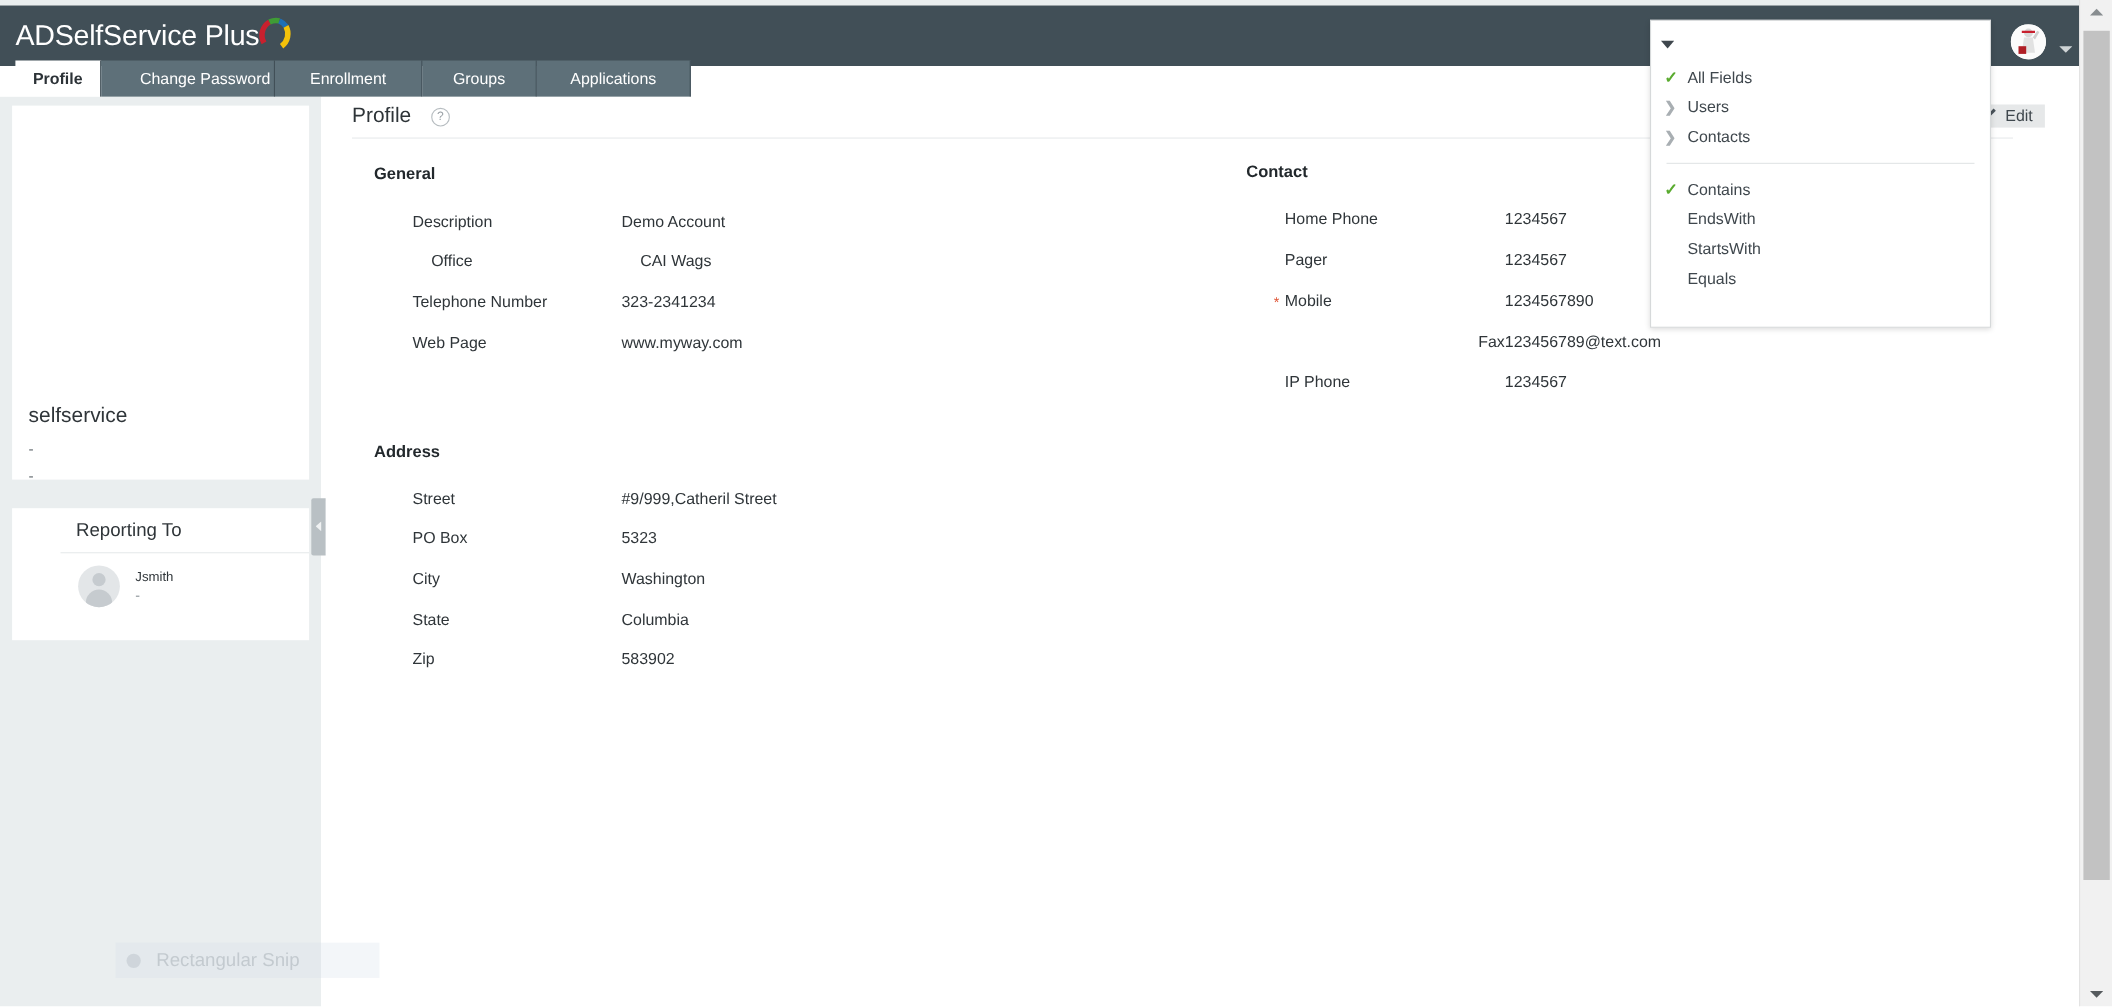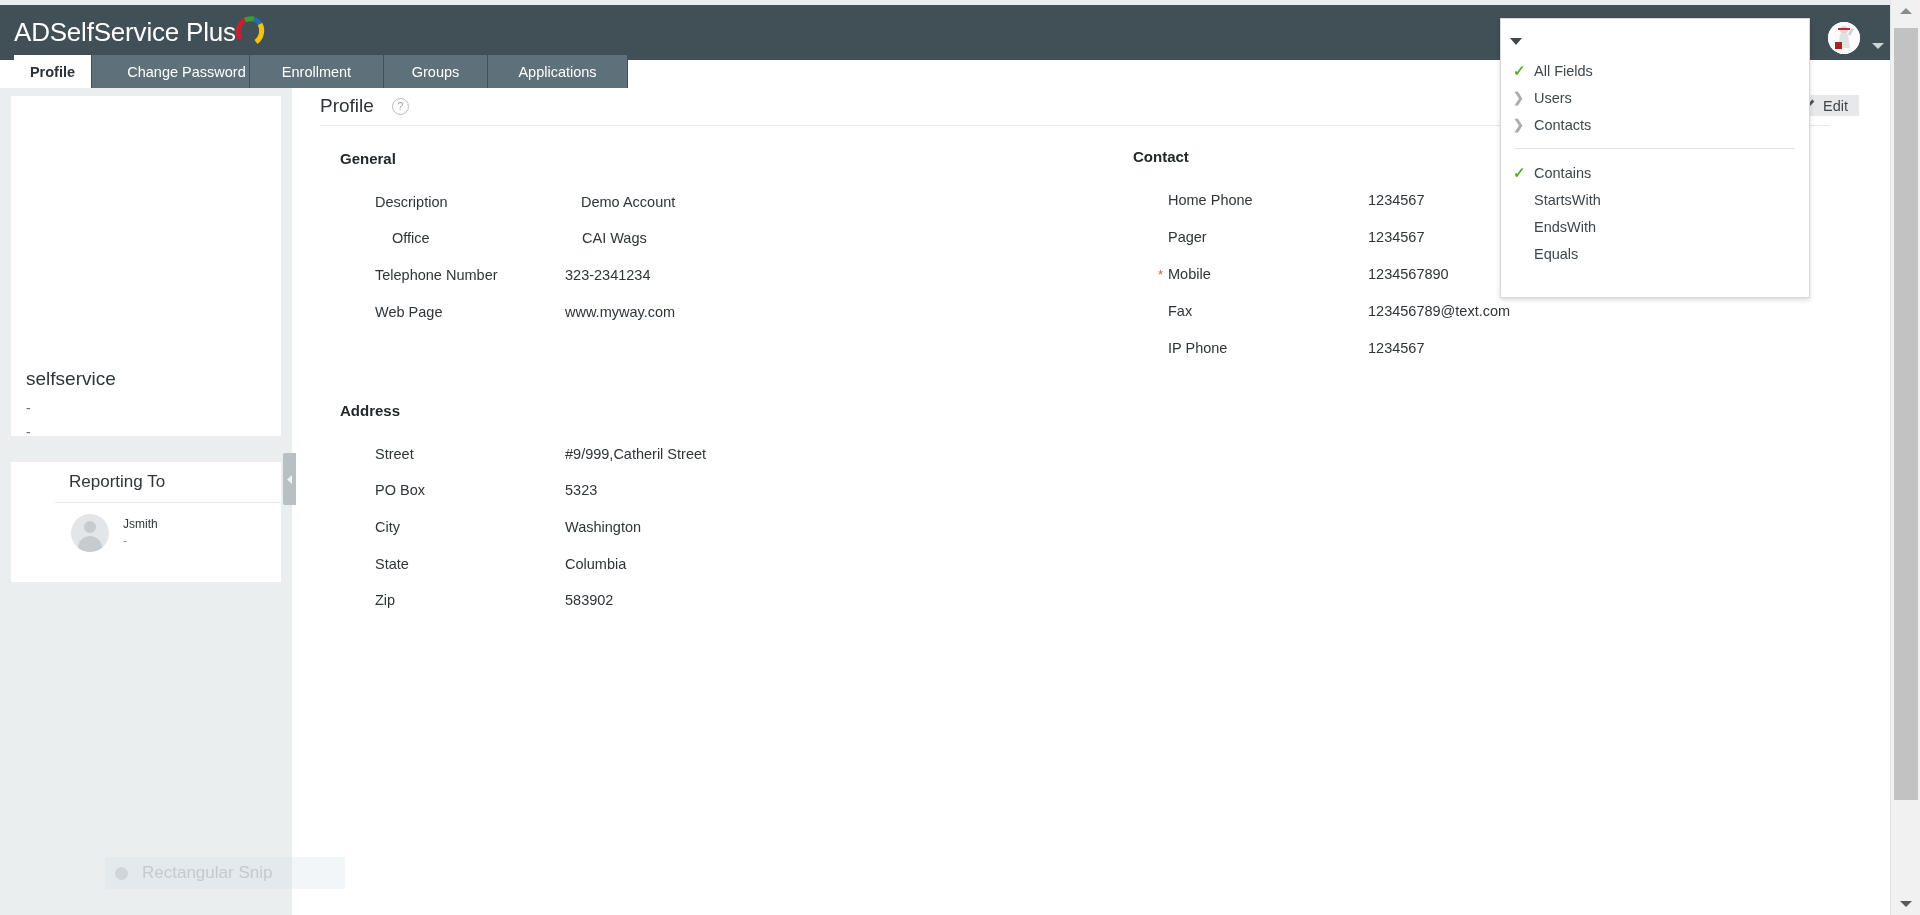--- a/index.html
+++ b/index.html
@@ -263,25 +263,25 @@
     <div class="dd-sep"></div>
 
     <div class="dd-item">
       <span class="dd-mark">
           <span class="dd-check">✓</span>
         </span>
       <span>Contains</span>
     </div>
     <div class="dd-item">
       <span class="dd-mark"></span>
+      <span>EndsWith</span>
+    </div>
+    <div class="dd-item">
+      <span class="dd-mark"></span>
       <span>StartsWith</span>
-    </div>
-    <div class="dd-item">
-      <span class="dd-mark"></span>
-      <span>EndsWith</span>
     </div>
     <div class="dd-item">
       <span class="dd-mark"></span>
       <span>Equals</span>
     </div>
   </div>
 
   <div class="search-caret">
     <svg width="16" height="12" viewBox="0 0 16 12">
         <polygon points="2,3 14,3 8,10" fill="#3f474d"></polygon>
@@ -343,21 +343,21 @@
   <div class="edit-btn">
     <span>
       <svg width="13" height="13" viewBox="0 0 13 13">
         <path d="M1 12 L2.2 8.8 L9.4 1.6 L11.4 3.6 L4.2 10.8 Z" fill="#4a535a"></path>
       </svg>
     </span>
     <span>Edit</span>
   </div>
 
   <div class="section-head" style="left:340px;top:150px;">General</div>
-  <div class="field-row" style="left:375px;top:194px;gap:16px;">
+  <div class="field-row" style="left:375px;top:194px;">
     <span class="field-label">Description</span>
     <span class="field-value">Demo Account</span>
   </div>
   <div class="field-row" style="left:392px;top:230px;">
     <span class="field-label">Office</span>
     <span class="field-value">CAI Wags</span>
   </div>
   <div class="field-row" style="left:375px;top:267px;">
     <span class="field-label">Telephone Number</span>
     <span class="field-value">323-2341234</span>
@@ -399,21 +399,21 @@
     <span class="field-value">1234567</span>
   </div>
   <div class="field-row" style="left:1168px;top:266px;">
     <span class="field-label" style="width:200px;">
       <span class="req-star">*</span>
       <span>Mobile</span>
     </span>
     <span class="field-value">1234567890</span>
   </div>
   <div class="field-row" style="left:1168px;top:303px;">
-    <span class="field-label" style="width:200px;">Fax</span>
+    <span class="field-label" style="width:200px;text-align:right;">Fax</span>
     <span class="field-value">123456789@text.com</span>
   </div>
   <div class="field-row" style="left:1168px;top:340px;">
     <span class="field-label" style="width:200px;">IP Phone</span>
     <span class="field-value">1234567</span>
   </div>
 
   <div class="snip-overlay">
     <span class="snip-dot"></span>
     <span class="snip-label">Rectangular Snip</span>

